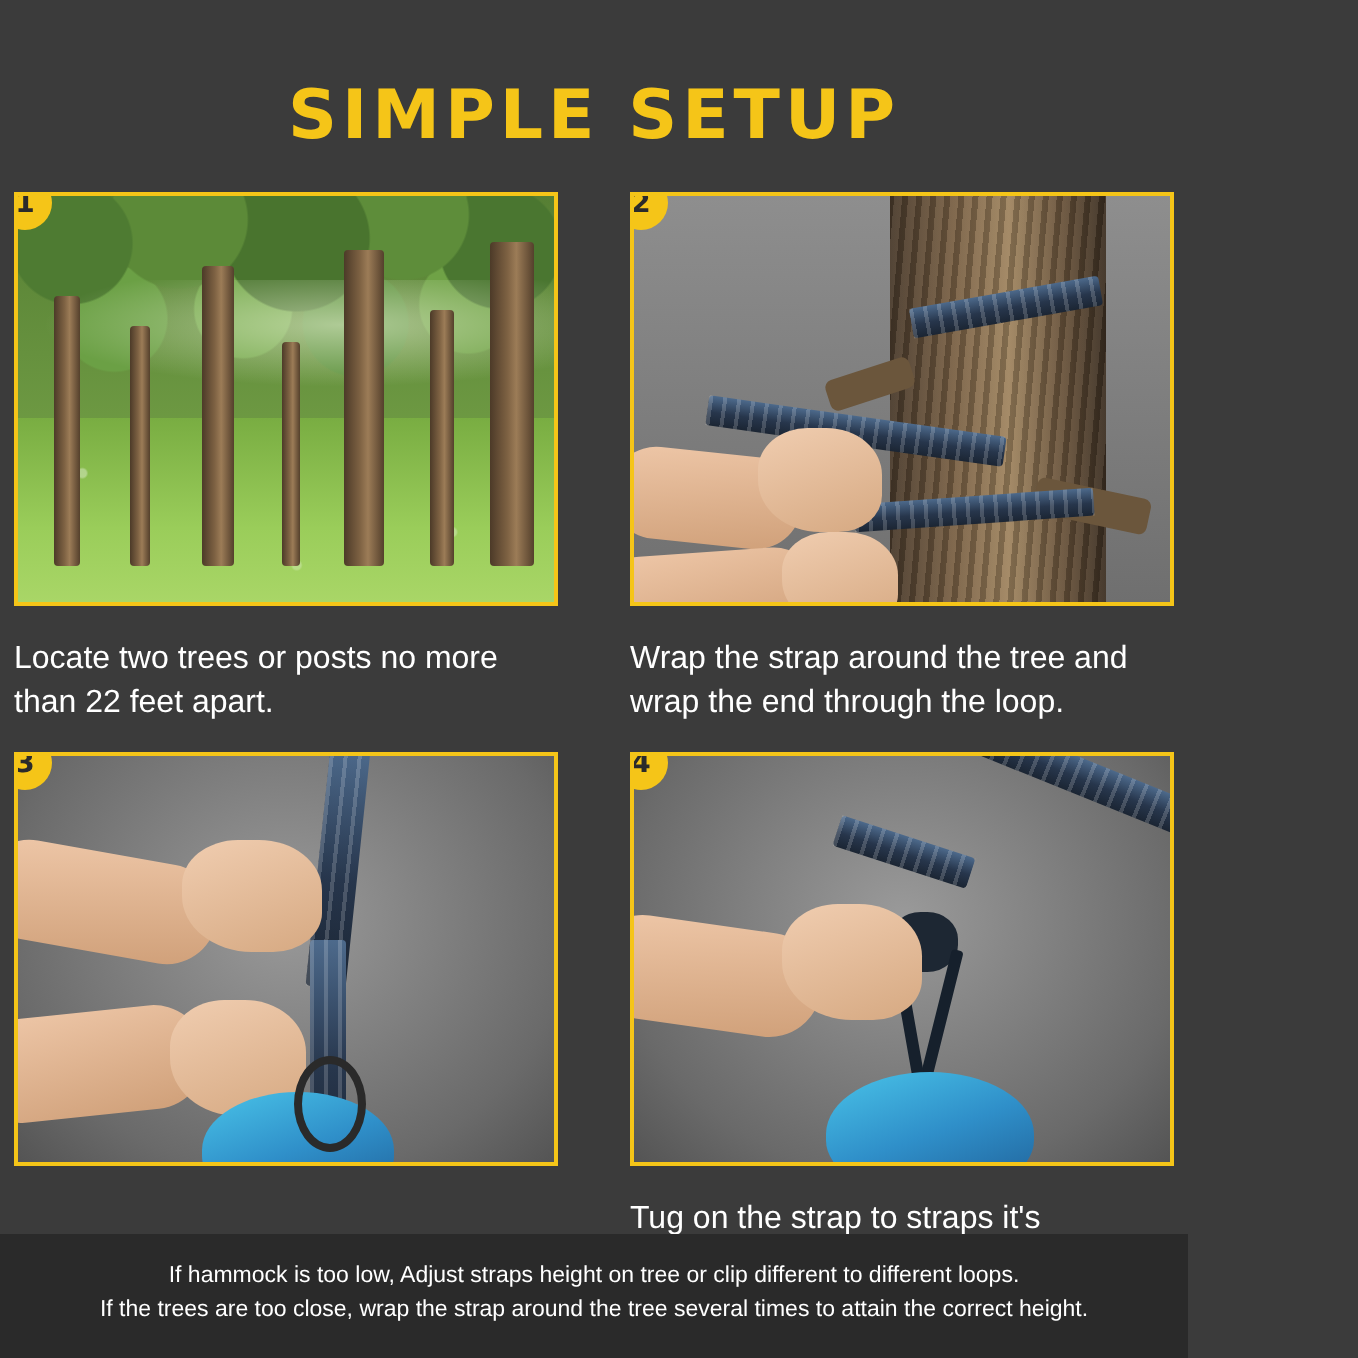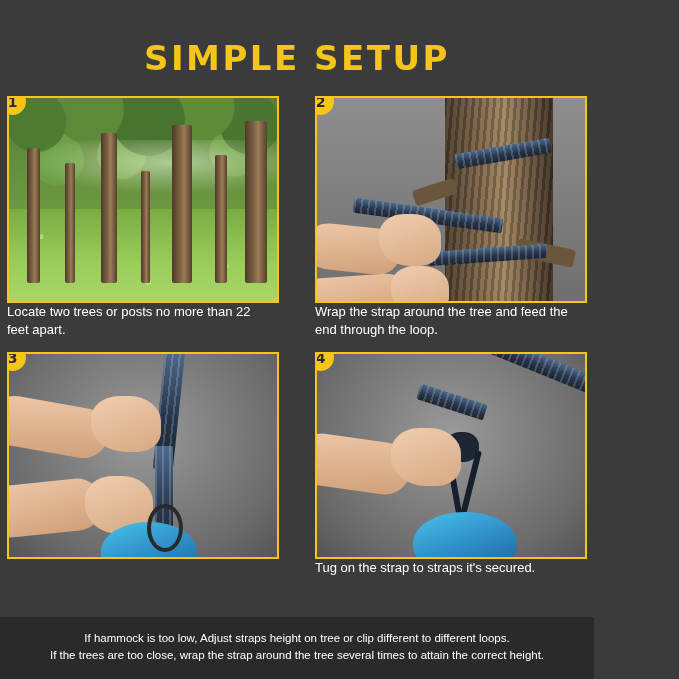--- a/index.html
+++ b/index.html
@@ -62,23 +62,23 @@
     font-size: 14px;
     font-weight: bold;
     display: flex;
     align-items: center;
     justify-content: center;
     z-index: 5;
     font-family: "DejaVu Sans", sans-serif;
   }
   .caption {
     color: #ffffff;
-    font-size: 13px;
+    font-size: 16px;
     line-height: 1.35;
-    margin-top: 0;
+    margin-top: 16px;
     width: 268px;
   }
 
   
   .forest {
     position: absolute;
     inset: 0;
     background: linear-gradient(#6f9a4e 0%, #84ad5d 26%, #7fae4c 42%, #8fc255 58%, #9ccb5c 100%);
   }
   .forest .canopy {
@@ -253,21 +253,21 @@
           <div class="strap dotted" style="left:138px; top:48px; width:96px; height:15px; transform:rotate(-10deg);"></div>
           <div class="strap dotted" style="left:36px; top:110px; width:150px; height:15px; transform:rotate(8deg);"></div>
           <div class="strap dotted" style="left:110px; top:150px; width:120px; height:14px; transform:rotate(-4deg);"></div>
           <div class="arm" style="left:-12px; top:128px; width:96px; height:46px; transform:rotate(6deg);"></div>
           <div class="hand" style="left:62px; top:116px; width:62px; height:52px;"></div>
           <div class="arm" style="left:-18px; top:178px; width:110px; height:44px; transform:rotate(-4deg);"></div>
           <div class="hand" style="left:74px; top:168px; width:58px; height:48px;"></div>
         </div>
         <div class="badge">2</div>
       </div>
-      <div class="caption">Wrap the strap around the tree and feed the end through the loop.</div>
+      <div class="caption">Wrap the strap around the tree and wrap the end through the loop.</div>
     </div>
 
     <div class="cell">
       <div class="photo-frame">
         <div class="studio">
           <div class="strap dotted" style="left:150px; top:-4px; width:20px; height:120px; transform:rotate(6deg);"></div>
           <div class="strap dotted" style="left:146px; top:92px; width:18px; height:118px;"></div>
           <div class="arm" style="left:-20px; top:48px; width:120px; height:50px; transform:rotate(10deg);"></div>
           <div class="hand" style="left:82px; top:42px; width:70px; height:56px;"></div>
           <div class="arm" style="left:-24px; top:128px; width:118px; height:52px; transform:rotate(-6deg);"></div>

